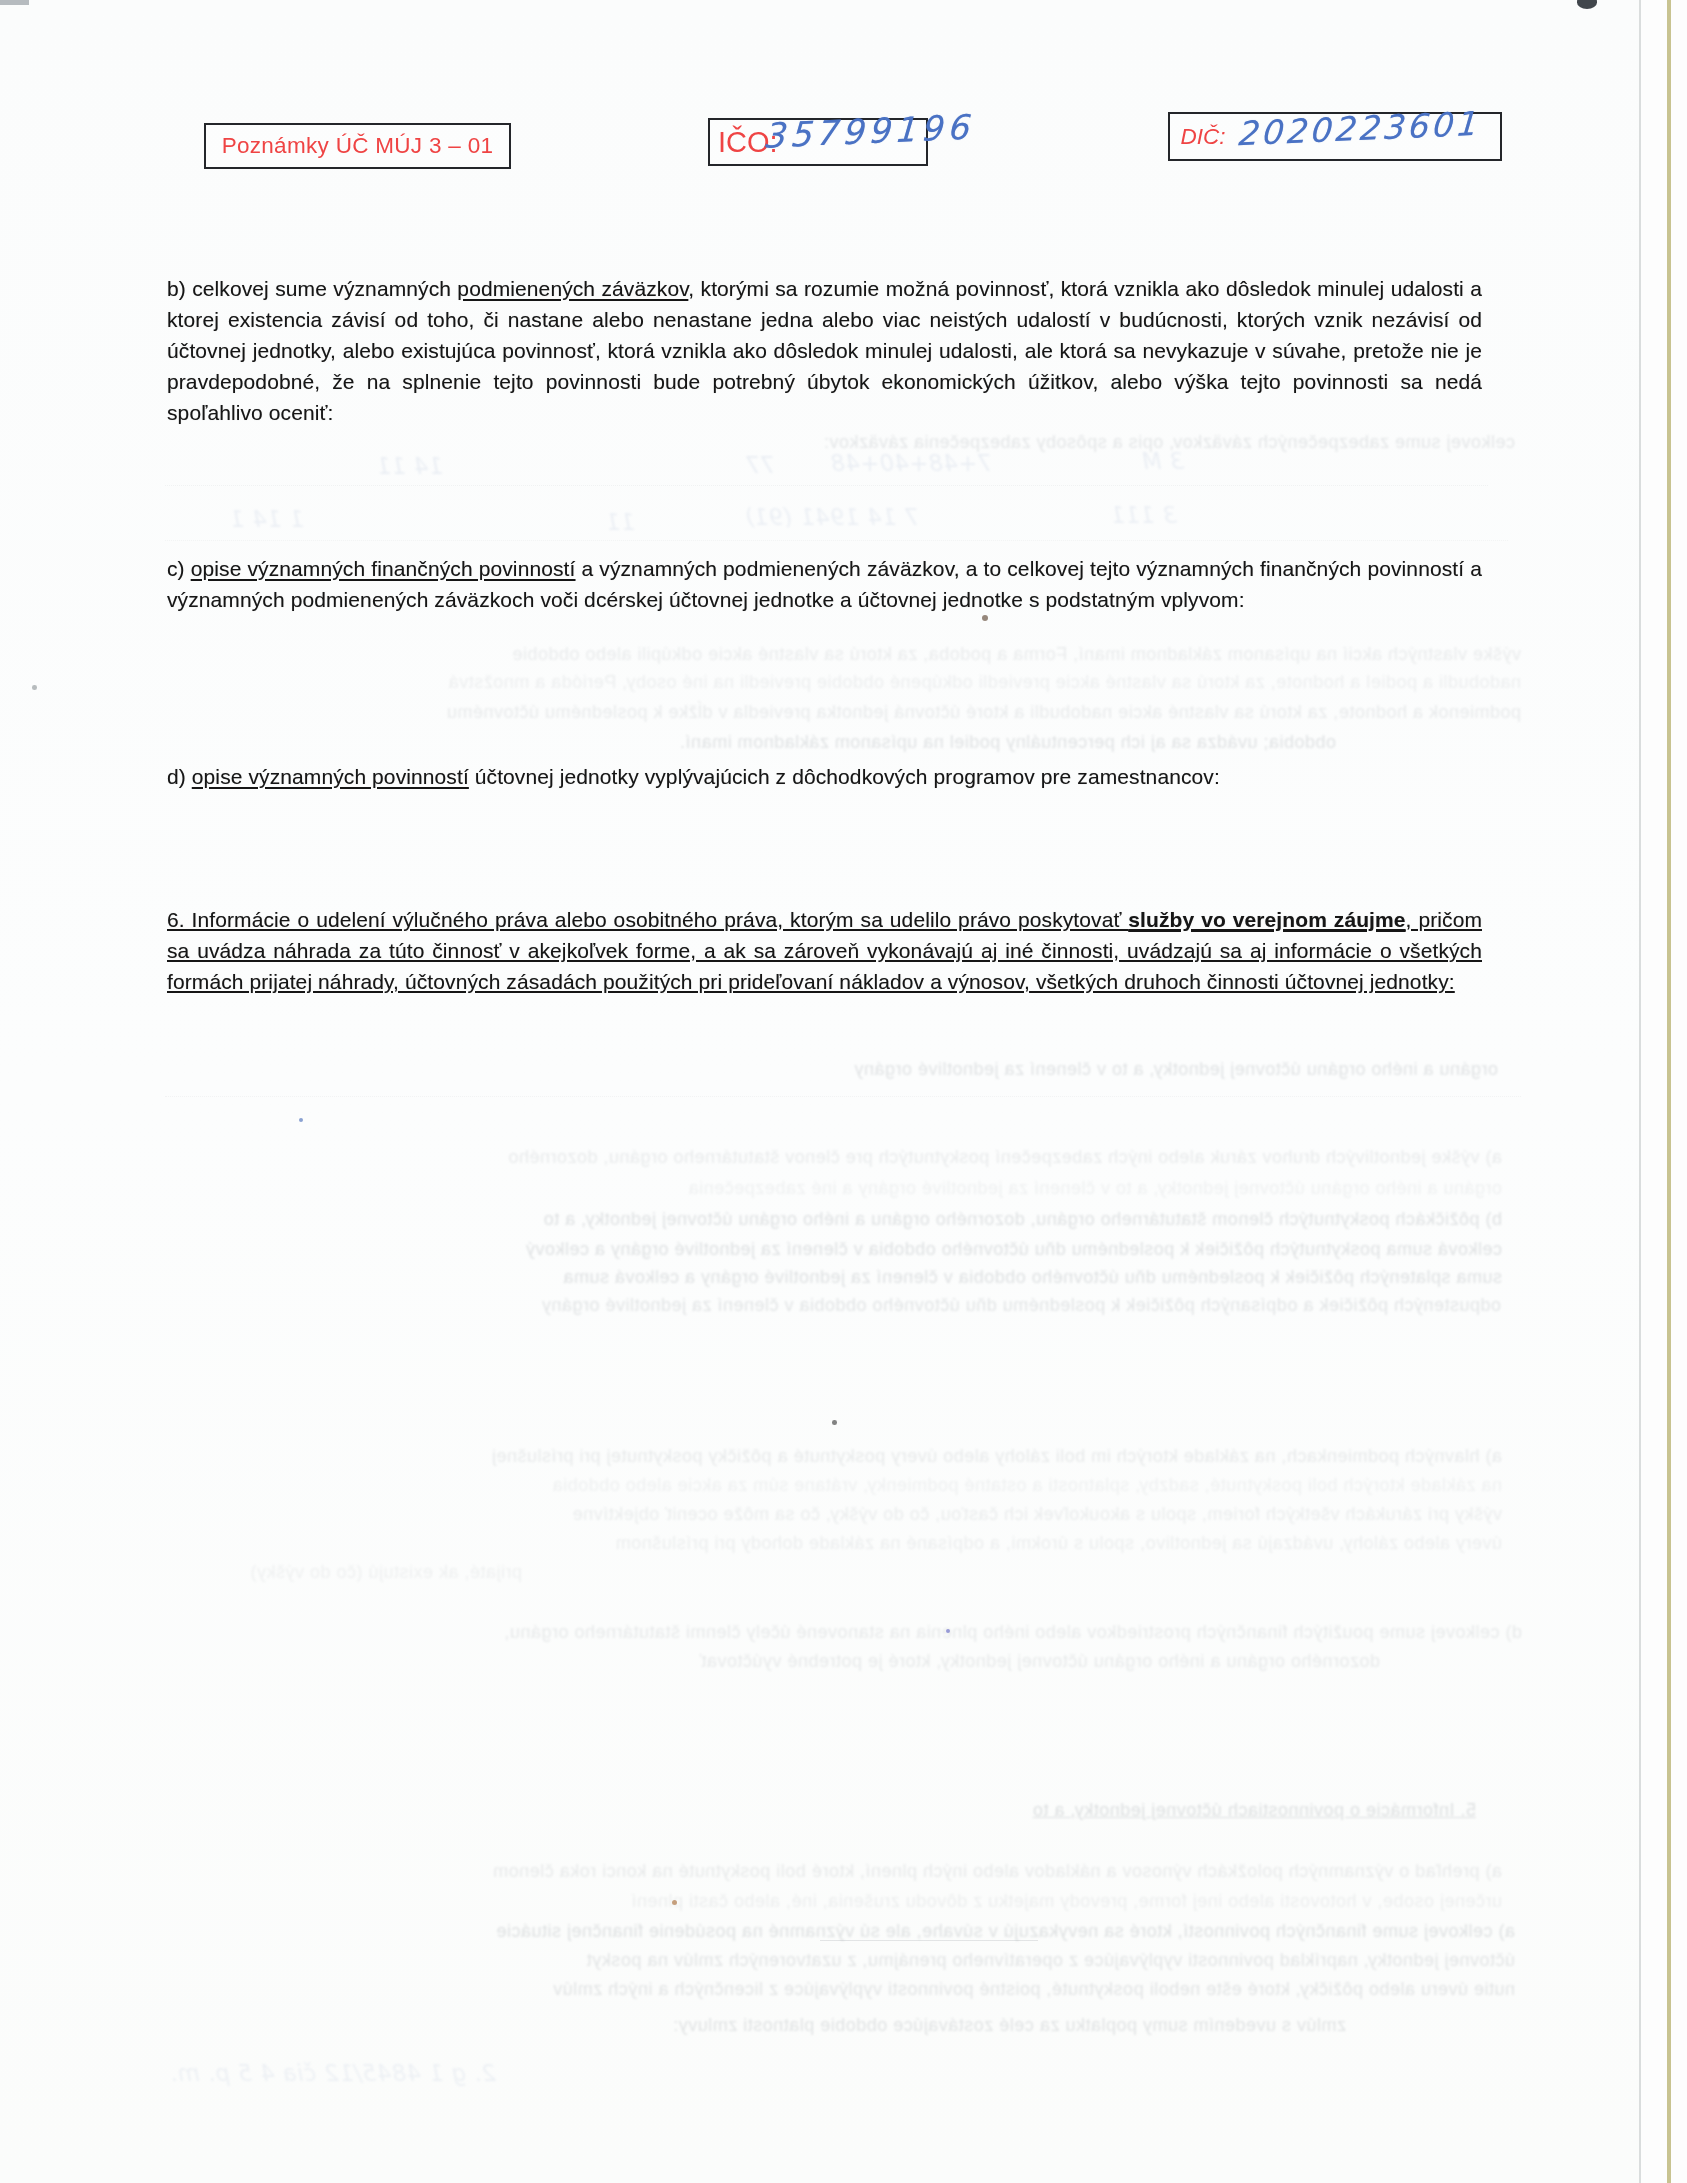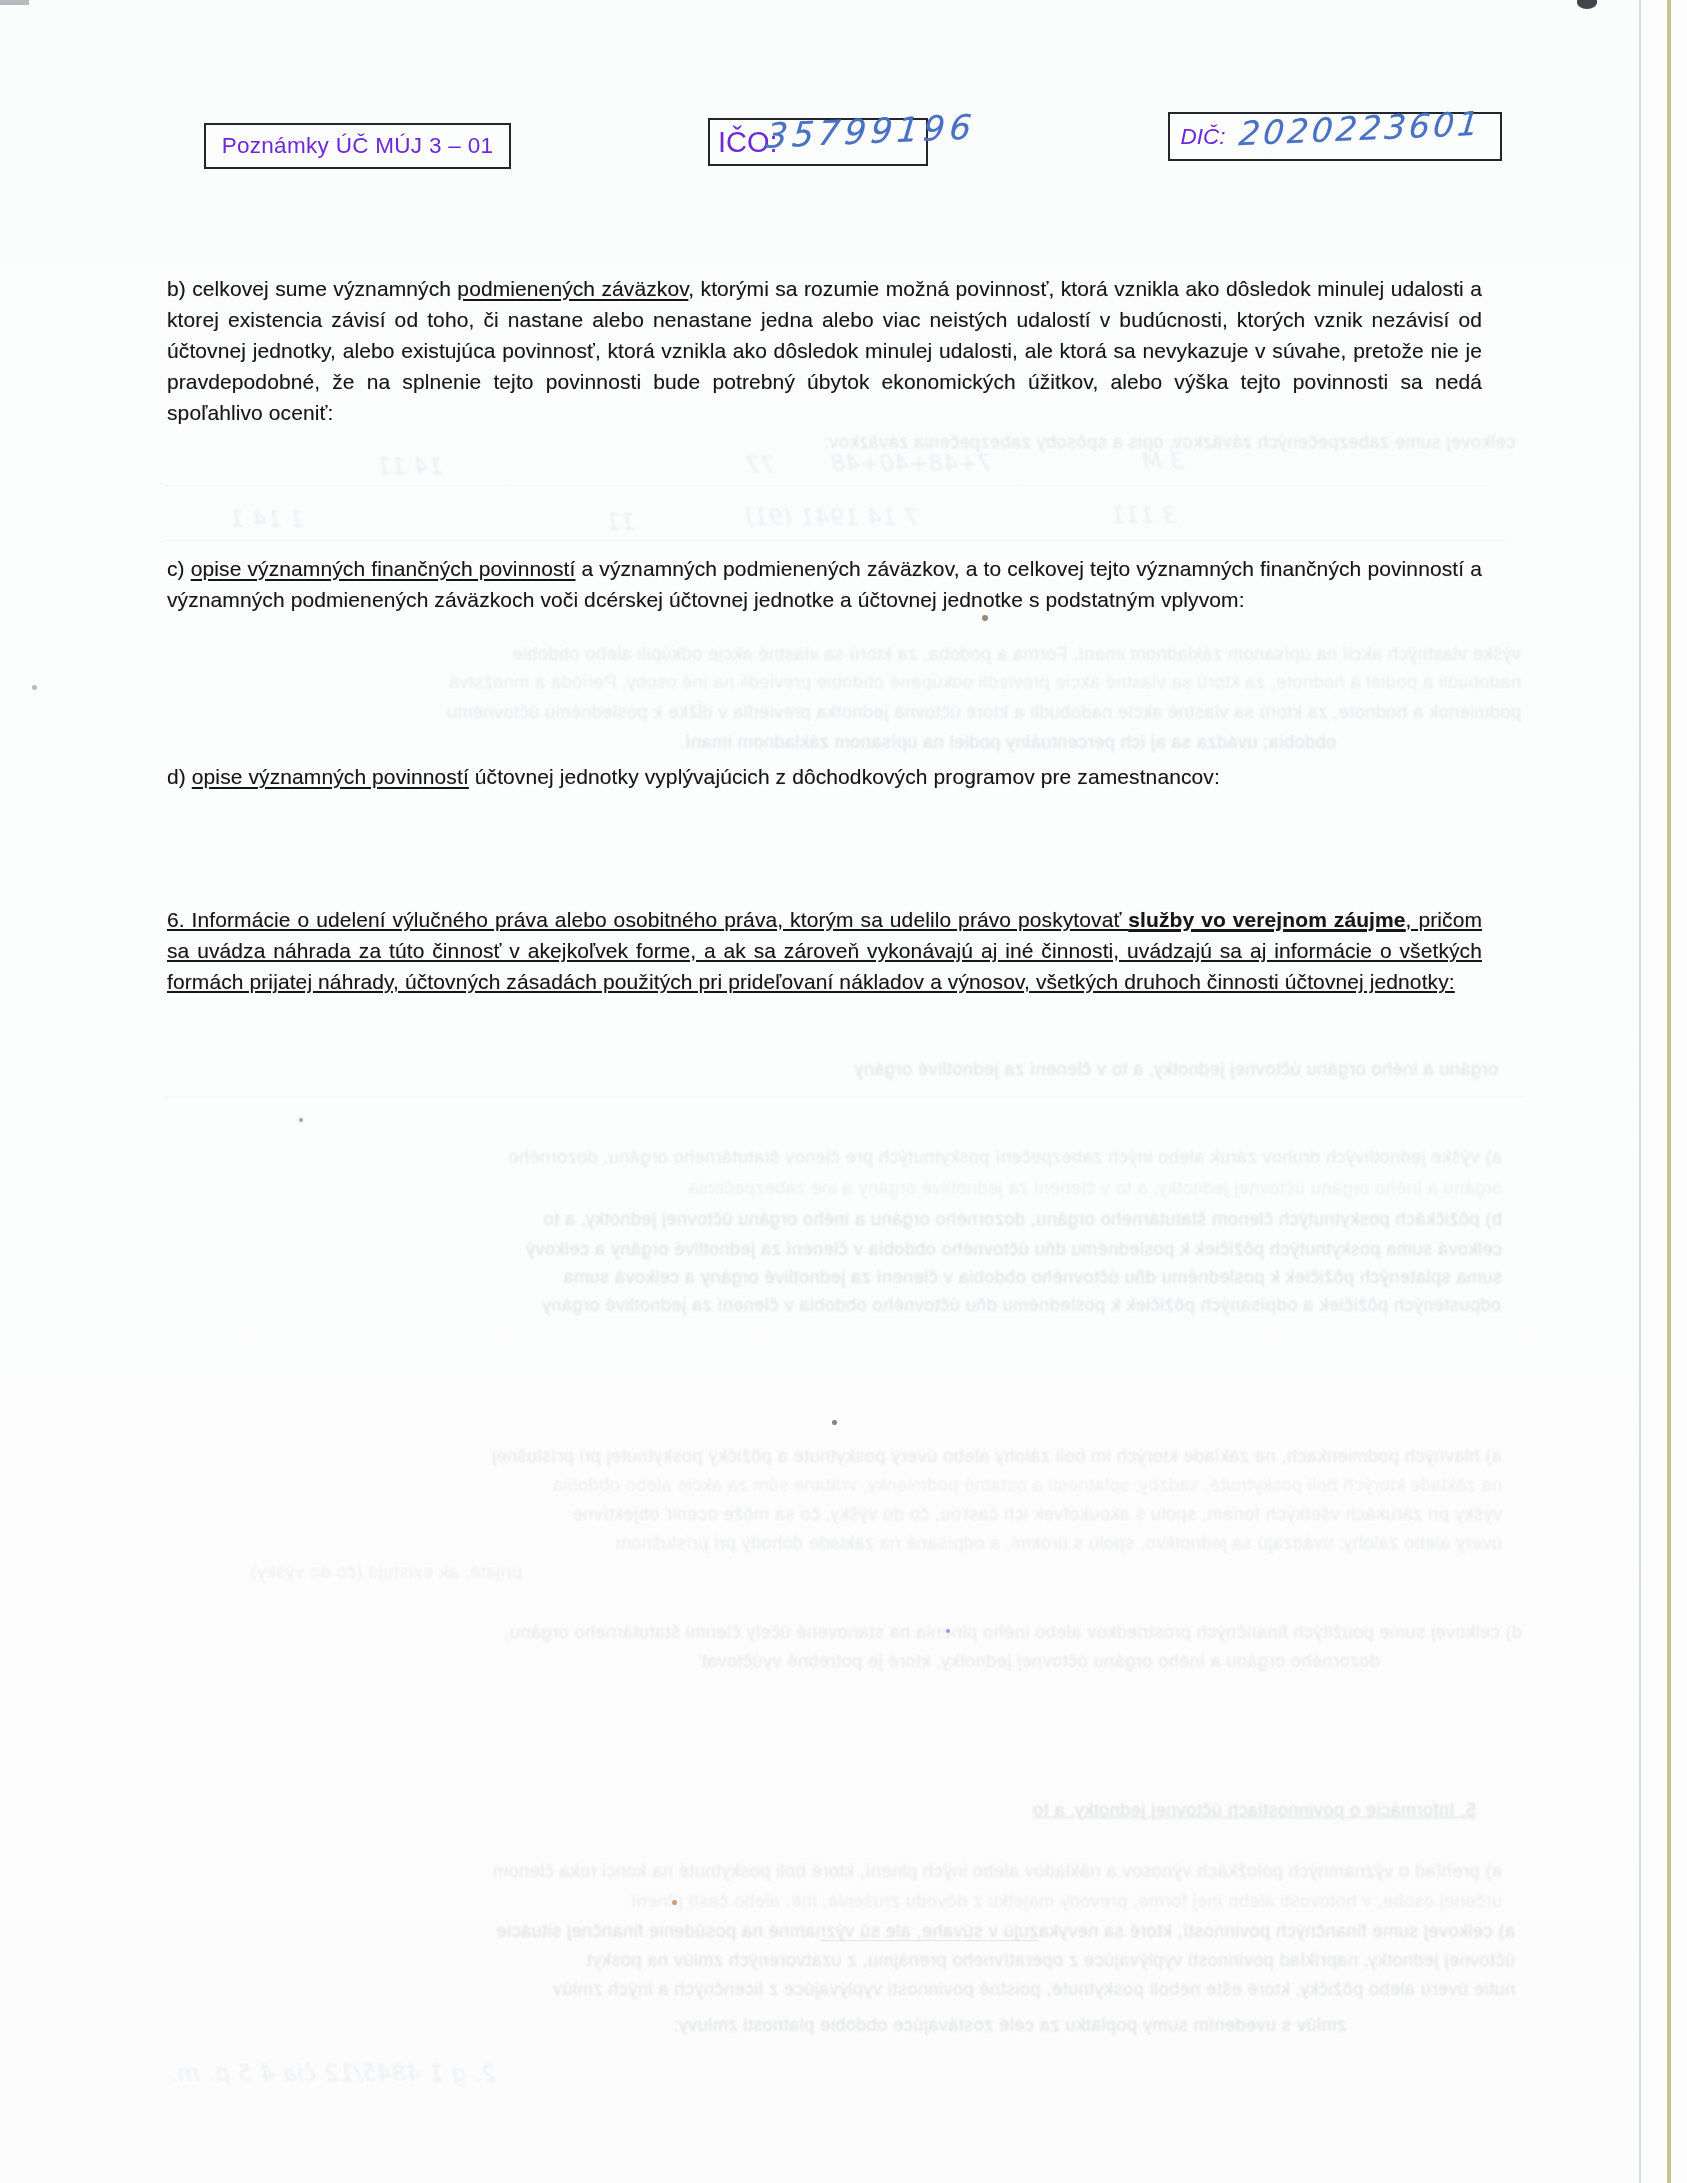--- a/index.html
+++ b/index.html
@@ -14,21 +14,21 @@
   }
   
   #edge-gray{position:absolute;left:1639px;top:0;width:2px;height:2183px;background:#dadddd;}
   #edge-olive{position:absolute;left:1667px;top:0;width:4px;height:2183px;background:#c8c391;}
   #corner-blob{position:absolute;left:1577px;top:-4.6px;width:20px;height:13.2px;background:#41464c;border-radius:50%;}
   #topleft-smudge{position:absolute;left:0;top:0;width:29px;height:4.6px;background:#9fa6ab;opacity:.75;}
 
   
   .formbox{
     position:absolute;border:2.6px solid #24262a;display:flex;align-items:center;
-    color:#6d28d9;background:rgba(255,255,255,.35);
+    color:#ef4444;background:rgba(255,255,255,.35);
   }
   #box-title{left:204px;top:123px;width:303px;height:42px;justify-content:center;font-size:22.5px;letter-spacing:0.3px;}
   #box-ico{left:708px;top:118px;width:208px;height:44px;padding-left:8px;font-size:29px;}
   #box-dic{left:1168px;top:112px;width:319px;height:45px;padding-left:10.6px;font-size:22.5px;font-style:italic;}
   .hand-ink{
     position:absolute;font-family:"DejaVu Sans",sans-serif;font-style:italic;
     color:#4a72c4;white-space:nowrap;transform:rotate(-2.5deg) skewX(-8deg);
     text-shadow:0 0 0.7px rgba(74,114,196,.5);
   }
   #ico-value{left:766px;top:111px;font-size:34px;letter-spacing:4.6px;}

